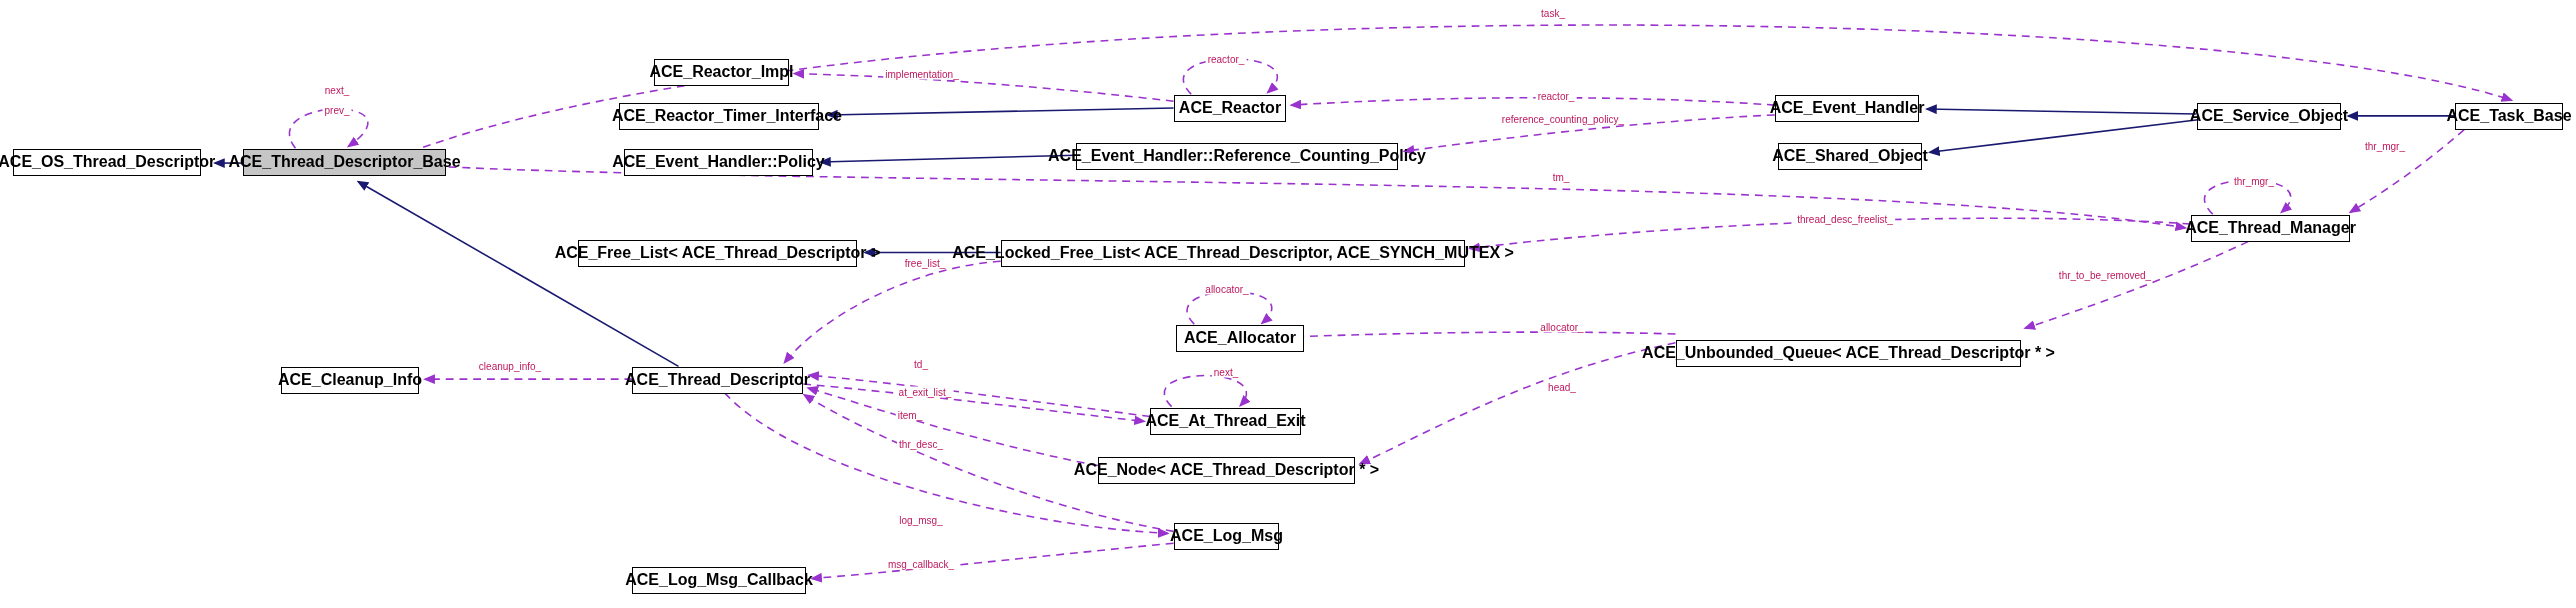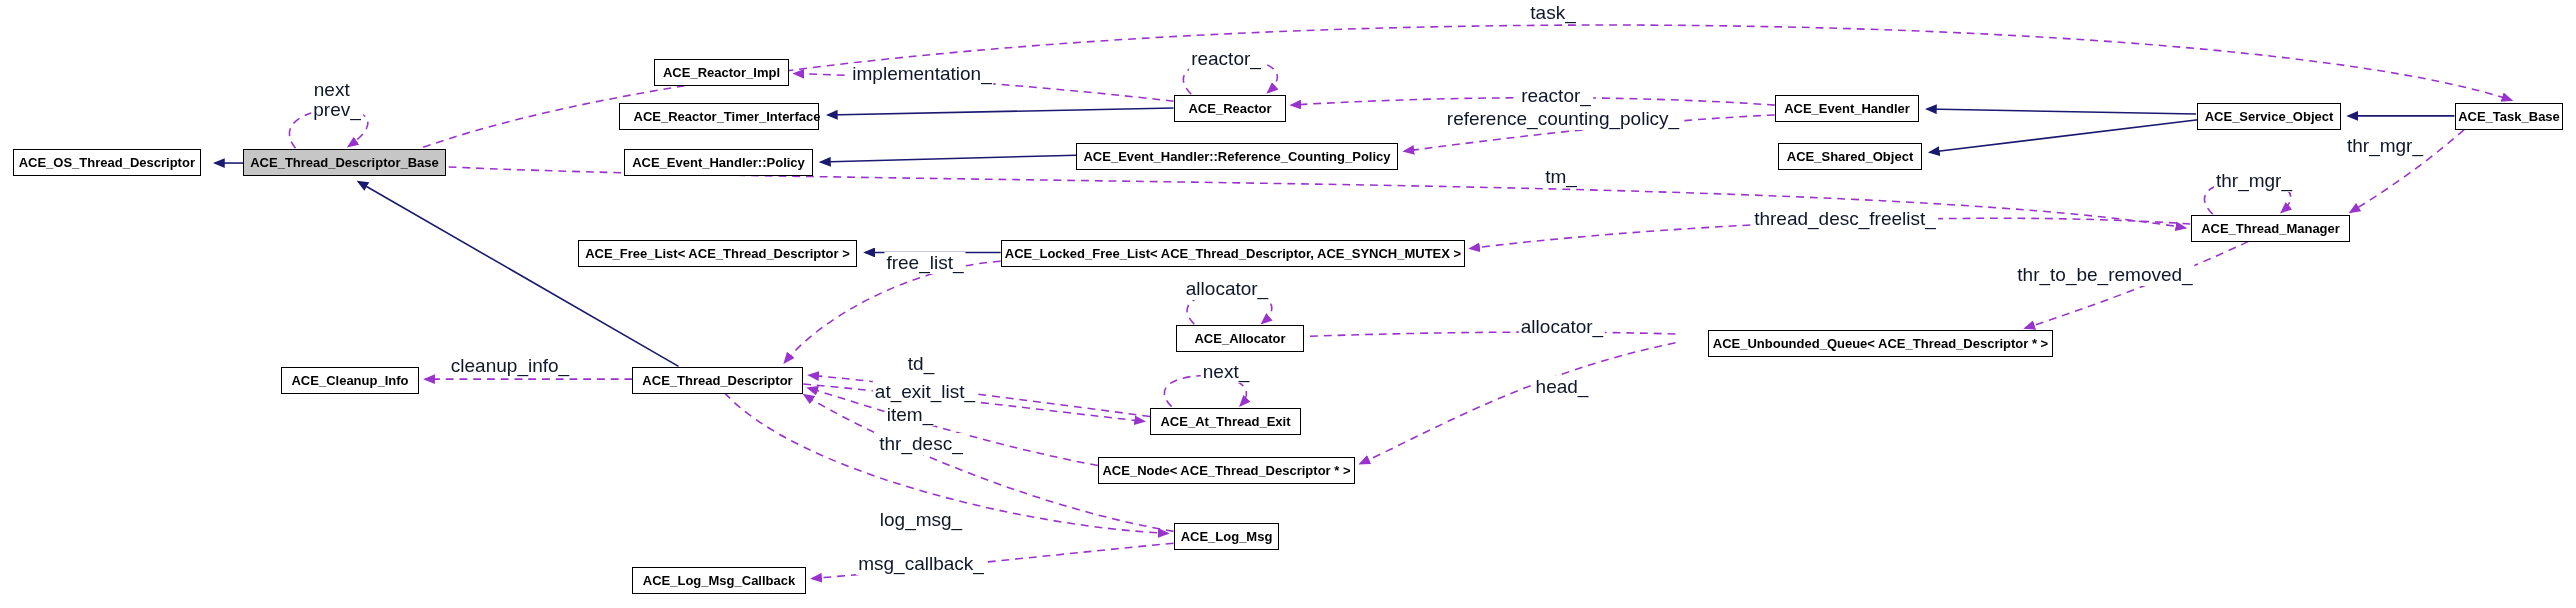--- a/index.html
+++ b/index.html
@@ -11,30 +11,30 @@
     font-family:"Liberation Sans", sans-serif;
   }
   #edges { position:absolute; left:0; top:0; z-index:1; }
   .node {
     position:absolute;
     height:26.5px;
     box-sizing:border-box;
     border:1px solid #000000;
     background:#ffffff;
     display:flex; align-items:center; justify-content:center;
-    font-weight:bold; font-size:13px; color:#000000;
+    font-weight:bold; font-size:16px; color:#000000;
     white-space:nowrap;
     z-index:3;
     cursor:pointer;
   }
   .node.focus { background:#c6c6c6; cursor:default; }
   .elabel {
     position:absolute;
     transform:translate(-50%,-50%);
-    font-size:19px; color:#0f172a;
+    font-size:10px; color:#be185d;
     white-space:nowrap;
     background:#ffffff;
     padding:0 2px;
     z-index:2;
   }
 </style>
 </head>
 <body>
 
 <div id="canvas">
@@ -96,21 +96,21 @@
   <div class="node" style="left:281px; top:367px; width:138px;">ACE_Cleanup_Info</div>
   <div class="node" style="left:632px; top:367px; width:171px;">ACE_Thread_Descriptor</div>
   <div class="node" style="left:632px; top:567px; width:174px;">ACE_Log_Msg_Callback</div>
   <div class="node" style="left:1174px; top:95px;  width:112px;">ACE_Reactor</div>
   <div class="node" style="left:1076px; top:143px; width:322px;">ACE_Event_Handler::Reference_Counting_Policy</div>
   <div class="node" style="left:1001px; top:240px; width:464px;">ACE_Locked_Free_List&lt; ACE_Thread_Descriptor, ACE_SYNCH_MUTEX &gt;</div>
   <div class="node" style="left:1176px; top:325px; width:128px;">ACE_Allocator</div>
   <div class="node" style="left:1150px; top:408px; width:151px;">ACE_At_Thread_Exit</div>
   <div class="node" style="left:1098px; top:457px; width:257px;">ACE_Node&lt; ACE_Thread_Descriptor * &gt;</div>
   <div class="node" style="left:1174px; top:523px; width:105px;">ACE_Log_Msg</div>
-  <div class="node" style="left:1676px; top:330px; width:345px;margin-left:32px;">ACE_Unbounded_Queue&lt; ACE_Thread_Descriptor * &gt;</div>
+  <div class="node" style="left:1676px; top:340px; width:345px;">ACE_Unbounded_Queue&lt; ACE_Thread_Descriptor * &gt;</div>
   <div class="node" style="left:1775px; top:95px;  width:144px;">ACE_Event_Handler</div>
   <div class="node" style="left:1778px; top:143px; width:144px;">ACE_Shared_Object</div>
   <div class="node" style="left:2191px; top:215px; width:159px;">ACE_Thread_Manager</div>
   <div class="node" style="left:2197px; top:103px; width:144px;">ACE_Service_Object</div>
   <div class="node" style="left:2455px; top:103px; width:108px;">ACE_Task_Base</div>
 
   <div class="elabel" style="left:1553px; top:12.8px;">task_</div>
   <div class="elabel" style="left:337px;  top:90px;">next_</div>
   <div class="elabel" style="left:337px;  top:110px;">prev_</div>
   <div class="elabel" style="left:922px;  top:74px;">implementation_</div>

